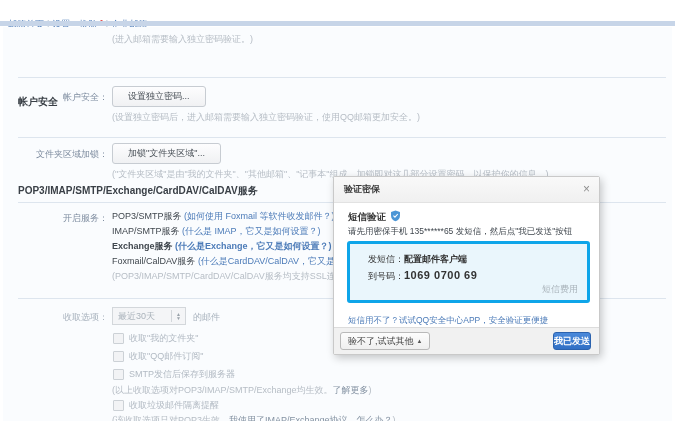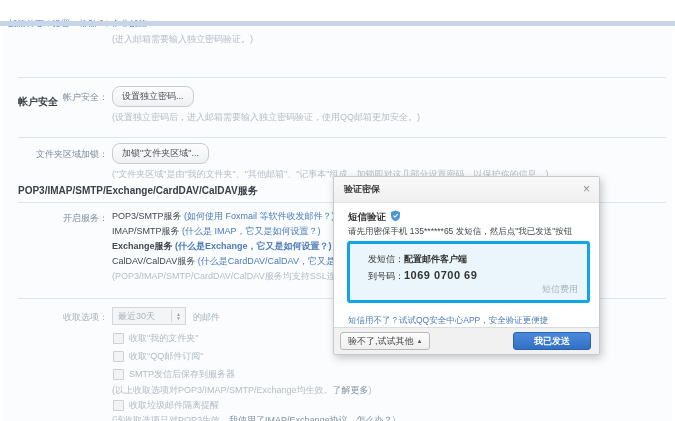--- a/index.html
+++ b/index.html
@@ -15,22 +15,22 @@
   .topbar{position:absolute;top:21px;left:0;width:675px;height:5px;background:#c7d5e8;}
 
   
   .content{position:absolute;top:27px;left:3px;width:669px;height:394px;background:#fafcfe;}
   .content .abs{position:absolute;white-space:nowrap;}
   .cap{color:#b6bdc5;}
   .lbl{color:#7f8da0;width:105px;text-align:right;}
   .lbl-dim{color:#a9b3be;width:105px;text-align:right;}
   .sec-title{font-weight:bold;font-size:10px;color:#3a4047;}
   .rule{position:absolute;left:15px;right:6px;border-top:1px solid #dde5ee;height:0;}
-  .btn{display:inline-block;padding:3px 9px;background:linear-gradient(#fdfdfe,#f0f1f3);
-       border:1px solid #c7ccd2;border-radius:8px;color:#4a5158;cursor:pointer;}
+  .btn{display:inline-block;padding:3px 15px;background:linear-gradient(#fdfdfe,#f0f1f3);
+       border:1px solid #c7ccd2;border-radius:3px;color:#4a5158;cursor:pointer;}
   .svc-name{color:#40474e;}
   .link{color:#4c7bb8;cursor:pointer;}
   .dim-link{color:#8593a3;cursor:pointer;}
 
   
   .select{position:absolute;width:72px;height:16px;background:#f4f5f7;border:1px solid #d3d7db;
           display:flex;align-items:center;color:#aab3bb;}
   .select .txt{flex:1;padding-left:5px;}
   .select .sep{width:1px;height:12px;background:#d3d7db;}
   .select .arrows{width:13px;display:flex;flex-direction:column;align-items:center;line-height:4px;
@@ -55,21 +55,21 @@
   .bluebox .l1{position:absolute;left:18px;top:9px;color:#333;}
   .bluebox .l2{position:absolute;left:18px;top:25px;color:#333;}
   .bluebox b.num{font-size:11px;letter-spacing:.5px;}
   .fee{position:absolute;right:9px;bottom:4px;color:#a9b3ba;cursor:pointer;}
   .alt-link{position:absolute;left:14px;top:138px;color:#4c7bb8;white-space:nowrap;cursor:pointer;}
   .dlg-footer{position:absolute;left:0;right:0;bottom:0;height:26px;background:#f1f1f1;border-top:1px solid #dcdcdc;}
   .btn-other{position:absolute;left:6px;top:4px;height:16px;line-height:16px;padding:0 7px;
              background:linear-gradient(#fdfdfd,#efefef);border:1px solid #b9b9b9;border-radius:3px;
              color:#3c3c3c;cursor:pointer;}
   .btn-other .arrow{font-size:6px;color:#555;margin-left:3px;vertical-align:1px;}
-  .btn-send{position:absolute;right:8px;top:4px;height:16px;line-height:16px;padding:0 20px;
+  .btn-send{position:absolute;right:8px;top:4px;height:16px;line-height:16px;padding:0 0;
             background:linear-gradient(#4a89da,#3170c5);border:1px solid #2b62ae;border-radius:3px;
             color:#fff;font-weight:bold;cursor:pointer;}
 </style>
 </head>
 <body>
 
 <div class="topnav">
   <a>邮箱首页</a><span>|</span><a>设置</a><span>-</span><a>换肤</a><span class="badge-dot"></span> <span>|</span><a>企业邮箱</a>
 </div>
 <div class="topbar"></div>
@@ -102,21 +102,21 @@
   </div>
   <div class="abs" style="left:109px;top:198px;">
     <span class="svc-name">IMAP/SMTP服务</span>
     <a class="link">(什么是 IMAP，它又是如何设置？)</a>
   </div>
   <div class="abs" style="left:109px;top:213px;font-weight:bold;">
     <span class="svc-name">Exchange服务</span>
     <a class="link">(什么是Exchange，它又是如何设置？)</a>
   </div>
   <div class="abs" style="left:109px;top:228px;">
-    <span class="svc-name">CalDAV/CalDAV服务</span>
+    <span class="svc-name">Foxmail/CalDAV服务</span>
     <a class="link">(什么是CardDAV/CalDAV，它又是如何设置？)</a>
   </div>
   <div class="abs cap" style="left:109px;top:243px;">(POP3/IMAP/SMTP/CardDAV/CalDAV服务均支持SSL连接。如何设置？)</div>
 
   <div class="rule" style="top:271px;"></div>
 
   <div class="abs lbl-dim" style="left:0;top:284px;">收取选项：</div>
   <div class="select" style="left:109px;top:280px;">
     <span class="txt">最近30天</span>
     <span class="sep"></span>

